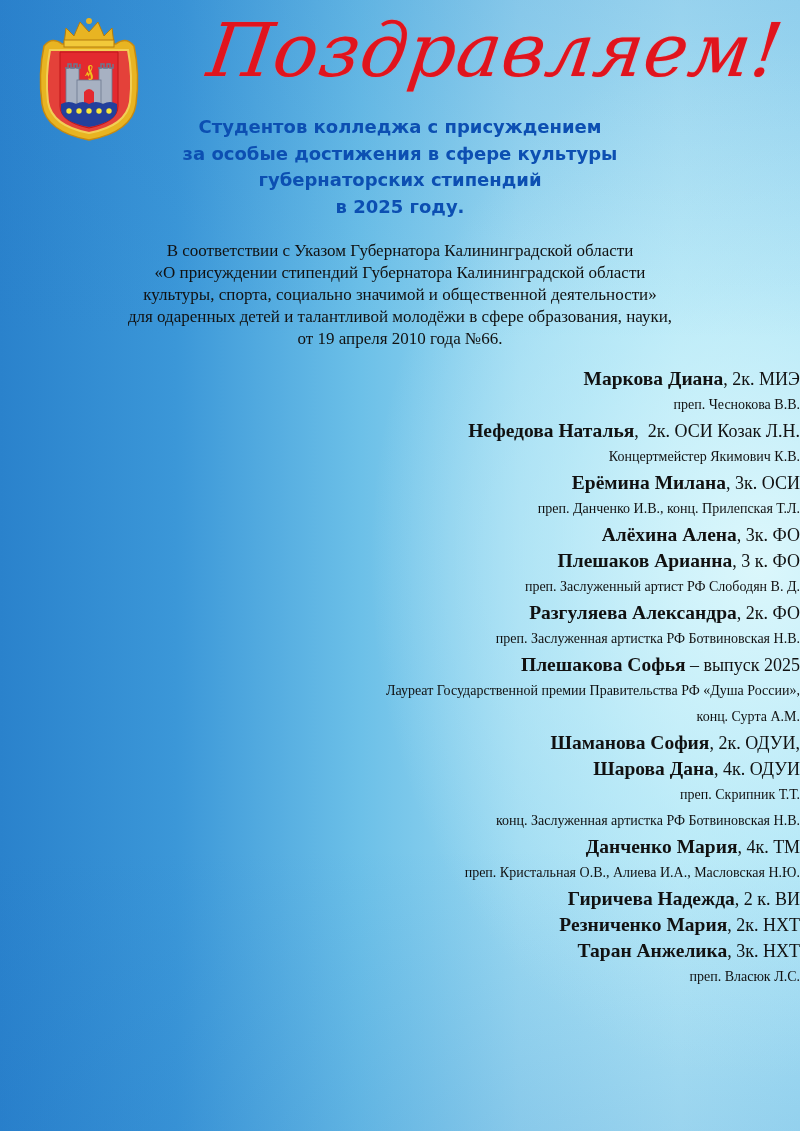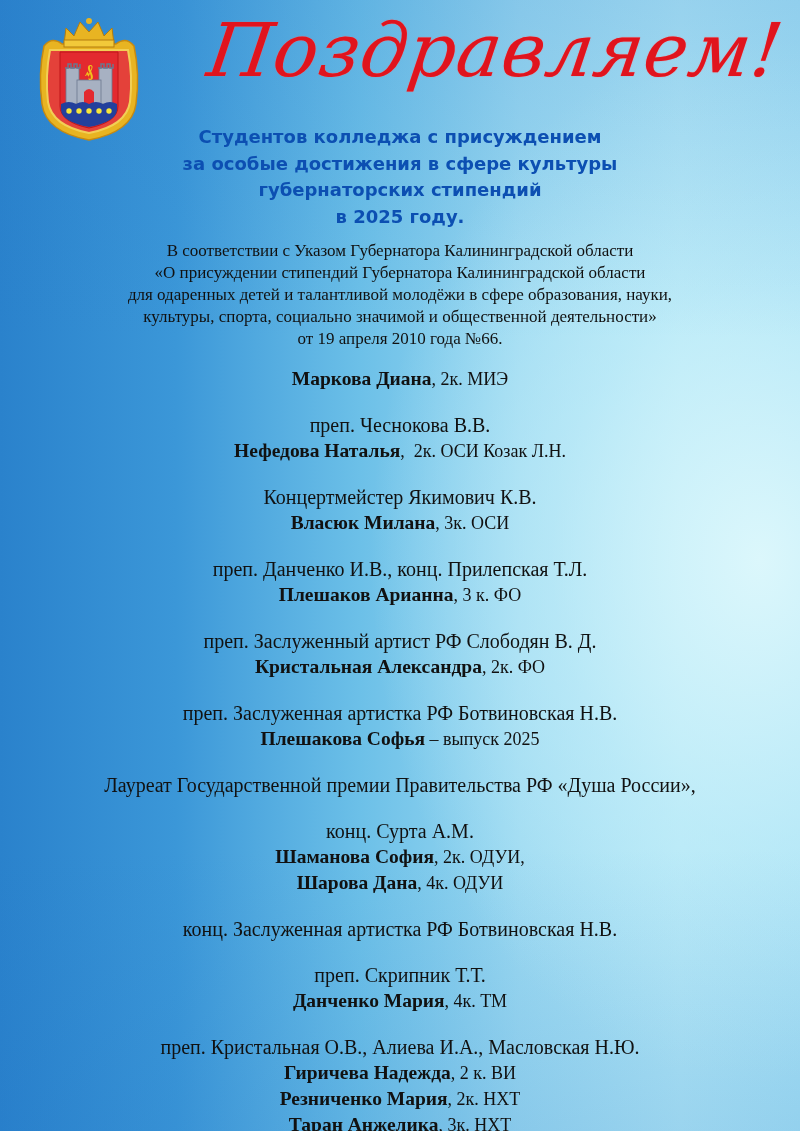--- a/index.html
+++ b/index.html
@@ -19,35 +19,35 @@
   .title-script {
     position: absolute; left: 208px; top: 0px; width: 420px; height: 110px;
     font-family: "DejaVu Serif", "Liberation Serif", serif; font-style: italic;
     font-size: 74px; line-height: 100px; color: #e0141e; letter-spacing: 1px;
     transform: skewX(-8deg);
     text-shadow: 0 0 1px #ff6b6b;
   }
   .headline {
     position: absolute; left: 0; width: 800px; top: 114px; text-align: center;
     font-family: "DejaVu Sans", "Liberation Sans", sans-serif; font-weight: bold;
-    color: #0c4fb2; font-size: 18px; line-height: 26.5px; margin-top: 10px;
+    color: #0c4fb2; font-size: 18px; line-height: 26.5px;
   }
   .headline div { white-space: nowrap; }
   .decree {
     position: absolute; left: 0; width: 800px; top: 240px; text-align: center;
     font-size: 17px; line-height: 22px; color: #111;
   }
   .decree div { white-space: nowrap; text-align: center; }
   .list {
     position: absolute; left: 0; width: 800px; top: 366px; text-align: center;
     font-size: 18px; line-height: 26px; color: #111;
   }
-  .list .row { white-space: nowrap; }
+  .list .row { white-space: nowrap; text-align: right; }
   .list .name { font-weight: bold; font-size: 19.5px; }
-  .list .teacher { font-size: 20px; margin-top: 20px; }
+  .list .teacher { font-size: 14px; }
 </style>
 </head>
 <body>
 
 <div class="emblem">
   <svg width="106" height="130" viewBox="0 0 106 130">
 
     <path d="M8 32 Q2 60 6 90 Q10 118 53 126 Q96 118 100 90 Q104 60 98 32 Q90 22 80 30 L26 30 Q16 22 8 32 Z" fill="#e8b422" stroke="#c88a10" stroke-width="1.5"></path>
     <path d="M14 36 Q9 62 12 88 Q16 112 53 119 Q90 112 94 88 Q97 62 92 36 Z" fill="#e4413a" stroke="#f2cf55" stroke-width="2"></path>
 
@@ -80,42 +80,43 @@
 <div class="headline">
   <div>Студентов колледжа с присуждением</div>
   <div>за особые достижения в сфере культуры</div>
   <div>губернаторских стипендий</div>
   <div>в 2025 году.</div>
 </div>
 
 <div class="decree">
   <div>В соответствии с Указом Губернатора Калининградской области</div>
   <div>«О присуждении стипендий Губернатора Калининградской области</div>
+  <div>культуры, спорта, социально значимой и общественной деятельности»</div>
   <div>для одаренных детей и талантливой молодёжи в сфере образования, науки,</div>
-  <div>культуры, спорта, социально значимой и общественной деятельности»</div>
   <div>от 19 апреля 2010 года №66.</div>
 </div>
 
 <div class="list">
   <div class="row"><span class="name">Маркова Диана</span><span>, 2к. МИЭ</span></div>
   <div class="row teacher">преп. Чеснокова В.В.</div>
   <div class="row"><span class="name">Нефедова Наталья</span><span style="white-space:pre">,  2к. ОСИ Козак Л.Н.</span></div>
   <div class="row teacher">Концертмейстер Якимович К.В.</div>
-  <div class="row"><span class="name">Власюк Милана</span><span>, 3к. ОСИ</span></div>
+  <div class="row"><span class="name">Ерёмина Милана</span><span>, 3к. ОСИ</span></div>
   <div class="row teacher">преп. Данченко И.В., конц. Прилепская Т.Л.</div>
+  <div class="row"><span class="name">Алёхина Алена</span><span>, 3к. ФО</span></div>
   <div class="row"><span class="name">Плешаков Арианна</span><span>, 3 к. ФО</span></div>
   <div class="row teacher">преп. Заслуженный артист РФ Слободян В. Д.</div>
-  <div class="row"><span class="name">Кристальная Александра</span><span>, 2к. ФО</span></div>
+  <div class="row"><span class="name">Разгуляева Александра</span><span>, 2к. ФО</span></div>
   <div class="row teacher">преп. Заслуженная артистка РФ Ботвиновская Н.В.</div>
   <div class="row"><span class="name">Плешакова Софья</span><span> – выпуск 2025</span></div>
   <div class="row teacher">Лауреат Государственной премии Правительства РФ «Душа России»,</div>
   <div class="row teacher">конц. Сурта А.М.</div>
   <div class="row"><span class="name">Шаманова София</span><span>, 2к. ОДУИ,</span></div>
   <div class="row"><span class="name">Шарова Дана</span><span>, 4к. ОДУИ</span></div>
+  <div class="row teacher">преп. Скрипник Т.Т.</div>
   <div class="row teacher">конц. Заслуженная артистка РФ Ботвиновская Н.В.</div>
-  <div class="row teacher">преп. Скрипник Т.Т.</div>
   <div class="row"><span class="name">Данченко Мария</span><span>, 4к. ТМ</span></div>
   <div class="row teacher">преп. Кристальная О.В., Алиева И.А., Масловская Н.Ю.</div>
   <div class="row"><span class="name">Гиричева Надежда</span><span>, 2 к. ВИ</span></div>
   <div class="row"><span class="name">Резниченко Мария</span><span>, 2к. НХТ</span></div>
   <div class="row"><span class="name">Таран Анжелика</span><span>, 3к. НХТ</span></div>
   <div class="row teacher">преп. Власюк Л.С.</div>
 </div>
 
 </body></html>

